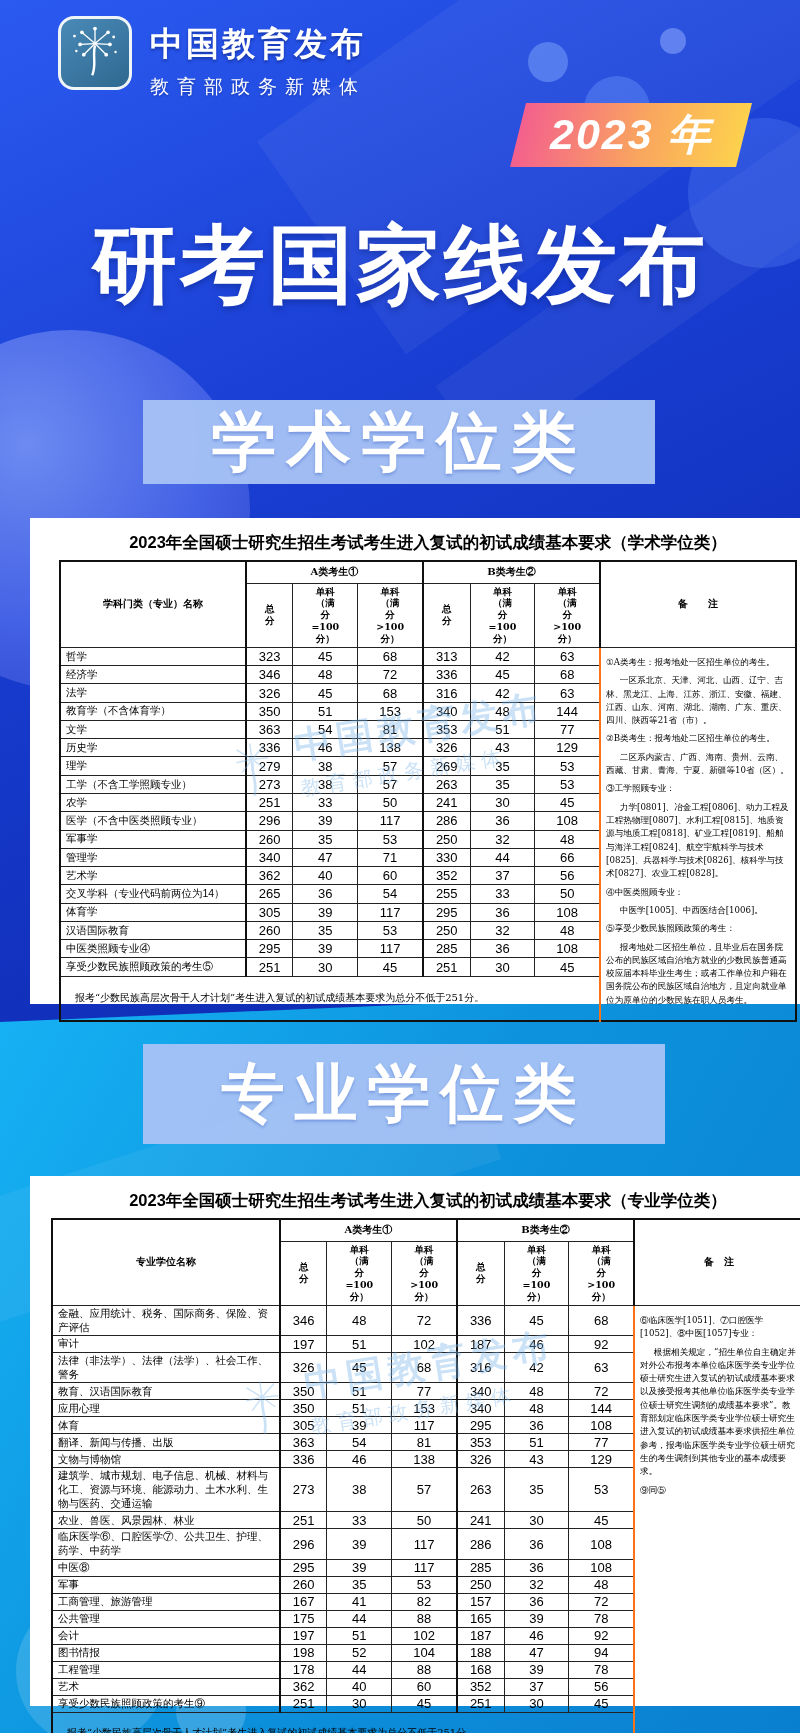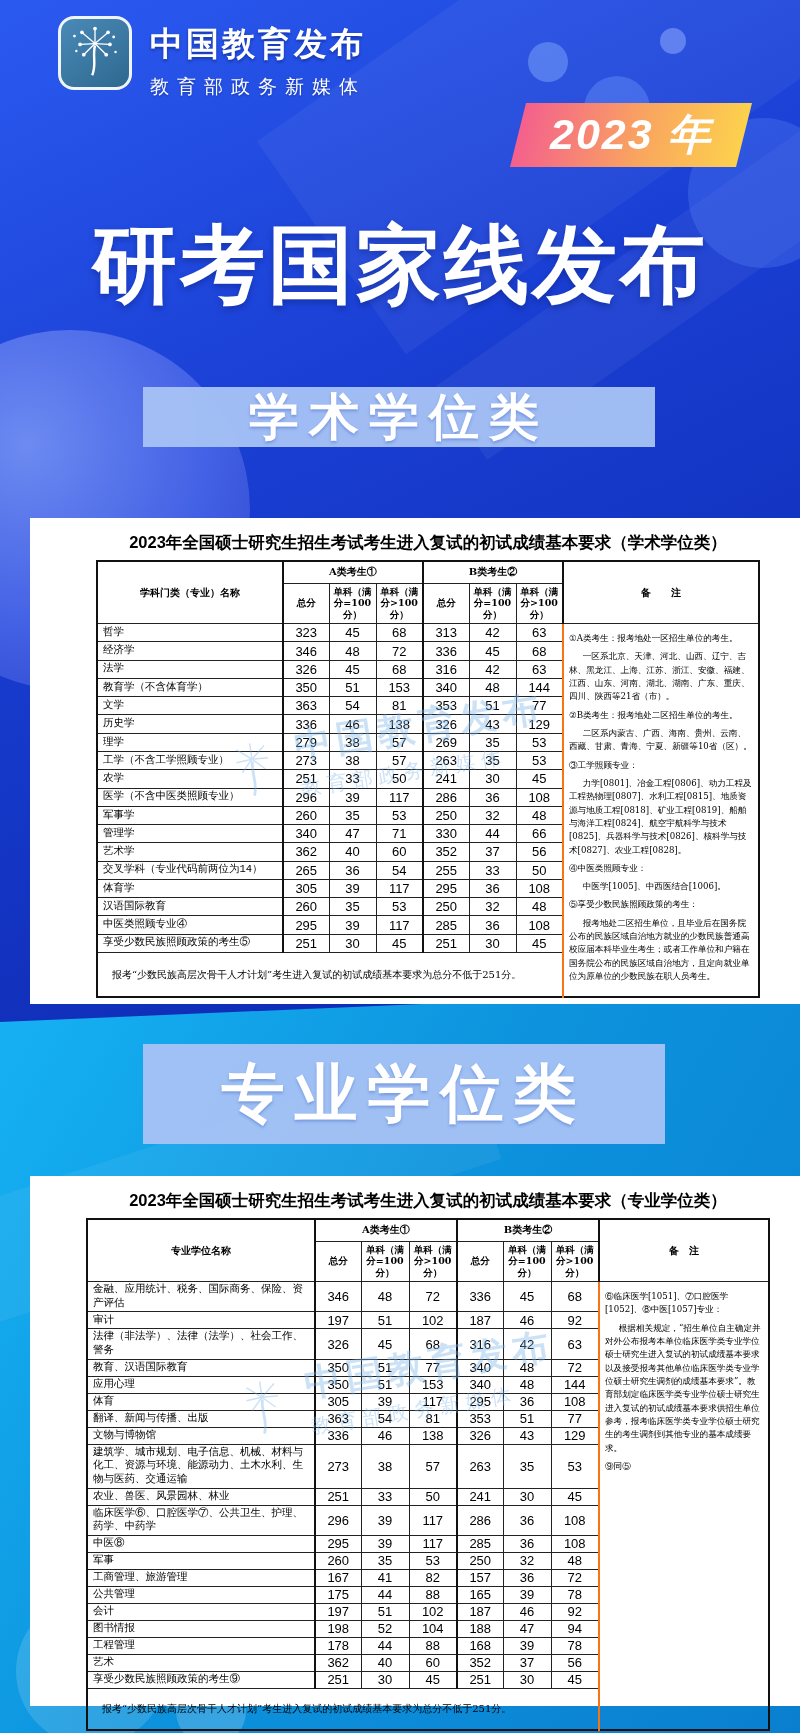--- a/index.html
+++ b/index.html
@@ -37,33 +37,33 @@
   .brand-sub{font-size:19px;letter-spacing:8px;margin-top:7px;text-shadow:0 1px 2px rgba(0,20,90,.4);}
   .badge{position:absolute;left:518px;top:103px;width:226px;height:64px;
          background:linear-gradient(90deg,#f4608d 0%,#f9a55f 55%,#fdd14d 100%);
          transform:skewX(-14deg);display:flex;align-items:center;justify-content:center;}
   .badge-text{transform:skewX(14deg);color:#fff;font-size:43px;font-weight:bold;font-style:italic;letter-spacing:2px;}
   .main-title{position:absolute;left:0;top:208px;width:800px;text-align:center;color:#fff;
               font-size:85px;font-weight:900;letter-spacing:3px;text-shadow:0 3px 6px rgba(0,20,90,.35);}
   
   .band{position:absolute;background:rgba(166,194,245,.96);display:flex;align-items:center;justify-content:center;
         color:#fff;font-weight:bold;text-shadow:0 2px 3px rgba(40,80,180,.35);}
-  .band1{left:143px;top:387px;width:512px;height:60px;font-size:50px;letter-spacing:10px;}
+  .band1{left:143px;top:400px;width:512px;height:84px;font-size:65px;letter-spacing:10px;}
   .band2{left:143px;top:1044px;width:522px;height:100px;font-size:63px;letter-spacing:10px;}
   
   .panel{position:absolute;left:30px;width:796px;background:#fff;}
   .panel1{top:518px;height:486px;}
   .panel2{top:1176px;height:530px;}
   .tbl-title{margin:14px 10px 6px;text-align:center;font-size:16.5px;font-weight:bold;color:#000;
              font-family:"Liberation Sans",sans-serif;}
   
   table.score-table{border-collapse:collapse;margin:4px auto 0;table-layout:fixed;border:2px solid #111;}
   .score-table th,.score-table td{border:1px solid #222;box-sizing:border-box;}
-  .score-table th{font-family:"DejaVu Serif",serif;font-weight:bold;font-size:10px;padding:2px 1px;color:#000;}
-  .score-table td.cat{font-family:Liberation Mono, monospace;font-size:10.5px;padding:1px 2px 1px 5px;color:#000;line-height:1.3;}
+  .score-table th{font-family:"DejaVu Serif",serif;font-weight:bold;font-size:10px;padding:2px 18px;color:#000;}
+  .score-table td.cat{font-family:Liberation Sans, sans-serif;font-size:10.5px;padding:1px 2px 1px 5px;color:#000;line-height:1.3;}
   .score-table td.num{font-family:"Liberation Sans",sans-serif;font-size:13px;text-align:center;color:#000;padding:0;}
   .score-table td.remarks{font-family:"DejaVu Serif",serif;font-size:8.6px;vertical-align:top;
                           padding:8px 5px;line-height:1.55;color:#000;border-left:2px solid #f97316;}
   .score-table td.remarks p{margin:0 0 5px;}
   .score-table td.remarks p.indent{text-indent:1.6em;}
   .score-table td.footnote{font-family:"DejaVu Serif",serif;font-size:10px;padding:13px 14px;color:#000;}
   .thick-l{border-left:2px solid #111 !important;}
   .t1 tbody tr{height:17px;}
   .t2 tbody tr{height:17px;}
   .hdr-group{height:22px;}

